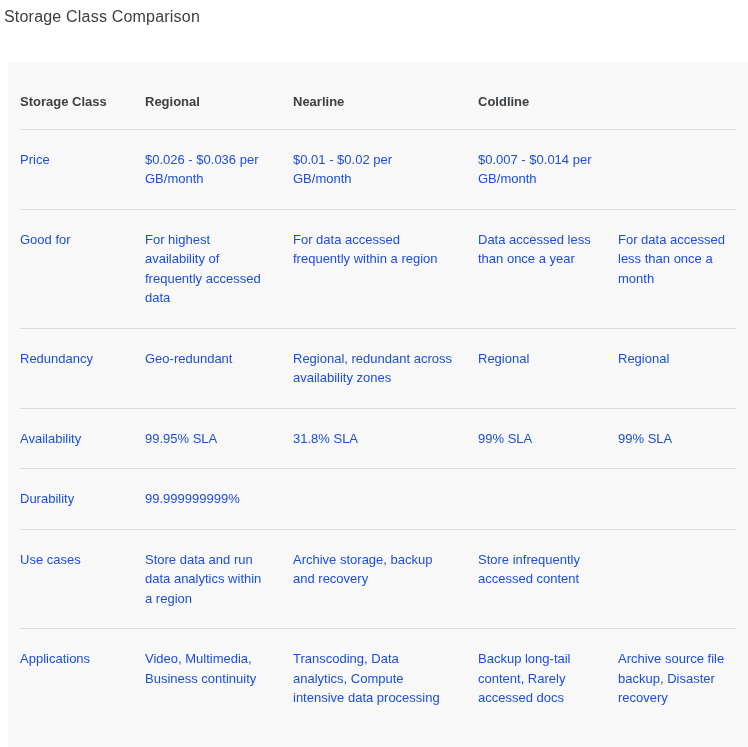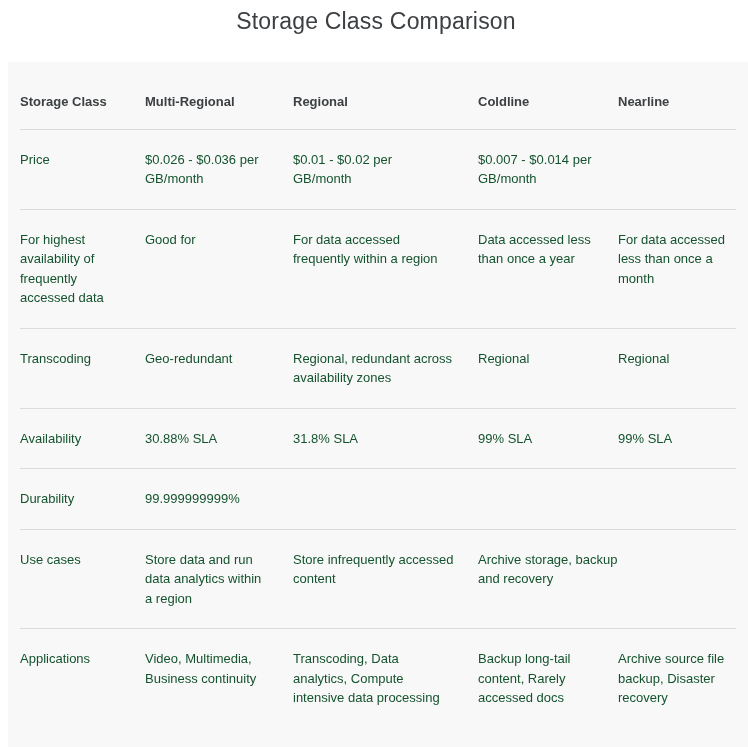--- a/index.html
+++ b/index.html
@@ -8,27 +8,26 @@
     background: #ffffff;
     font-family: "Liberation Sans", "DejaVu Sans", sans-serif;
   }
   body {
     width: 748px;
     height: 747px;
     overflow: hidden;
     position: relative;
   }
   .page-title {
-    font-size: 23px;
+    font-size: 16px;
     font-weight: 400;
     color: #3c4043;
     margin: 0;
     padding: 8px 0 0 4px;
     letter-spacing: 0.2px;
-    text-align: center;
   }
   .table {
     position: absolute;
     top: 62px;
     left: 8px;
     width: 740px;
     box-sizing: border-box;
     background: #f8f8f8;
     padding: 0 12px;
     min-height: 700px;
@@ -37,21 +36,21 @@
     display: grid;
     grid-template-columns: 125px 148px 185px 140px 1fr;
     align-items: start;
   }
   .row + .row, #body-rows .row:first-child {
     border-top: 1px solid #dcdcdc;
   }
   .cell {
     font-size: 13px;
     line-height: 1.5;
-    color: #14532d;
+    color: #1d4ed8;
     padding: 20px 24px 20px 0;
     box-sizing: border-box;
   }
   .row .cell:last-child { padding-right: 0; }
   .header .cell {
     font-weight: bold;
     color: #3c4043;
     padding-top: 30px;
     padding-bottom: 17px;
   }
@@ -61,62 +60,61 @@
   }
 </style>
 </head>
 <body>
 
 <h1 class="page-title">Storage Class Comparison</h1>
 
 <div class="table">
   <div class="row header" id="header-row">
       <div class="cell">Storage Class</div>
-      <div class="cell">Multi-Regional</div>
       <div class="cell">Regional</div>
+      <div class="cell">Nearline</div>
       <div class="cell">Coldline</div>
-      <div class="cell">Nearline</div>
     </div>
   <div id="body-rows">
       <div class="row">
         <div class="cell">Price</div>
         <div class="cell">$0.026 - $0.036 per GB/month</div>
         <div class="cell">$0.01 - $0.02 per GB/month</div>
         <div class="cell">$0.007 - $0.014 per GB/month</div>
       </div>
       <div class="row">
+        <div class="cell">Good for</div>
         <div class="cell">For highest availability of frequently accessed data</div>
-        <div class="cell">Good for</div>
         <div class="cell">For data accessed frequently within a region</div>
         <div class="cell">Data accessed less than once a year</div>
         <div class="cell">For data accessed less than once a month</div>
       </div>
       <div class="row">
-        <div class="cell">Transcoding</div>
+        <div class="cell">Redundancy</div>
         <div class="cell">Geo-redundant</div>
         <div class="cell">Regional, redundant across availability zones</div>
         <div class="cell">Regional</div>
         <div class="cell">Regional</div>
       </div>
       <div class="row">
         <div class="cell">Availability</div>
-        <div class="cell">30.88% SLA</div>
+        <div class="cell">99.95% SLA</div>
         <div class="cell">31.8% SLA</div>
         <div class="cell">99% SLA</div>
         <div class="cell">99% SLA</div>
       </div>
       <div class="row">
         <div class="cell">Durability</div>
         <div class="cell span-cell">99.999999999%</div>
       </div>
       <div class="row">
         <div class="cell">Use cases</div>
         <div class="cell">Store data and run data analytics within a region</div>
+        <div class="cell">Archive storage, backup and recovery</div>
         <div class="cell">Store infrequently accessed content</div>
-        <div class="cell">Archive storage, backup and recovery</div>
       </div>
       <div class="row">
         <div class="cell">Applications</div>
         <div class="cell">Video, Multimedia, Business continuity</div>
         <div class="cell">Transcoding, Data analytics, Compute intensive data processing</div>
         <div class="cell">Backup long-tail content, Rarely accessed docs</div>
         <div class="cell">Archive source file backup, Disaster recovery</div>
       </div>
     </div>
 </div>

